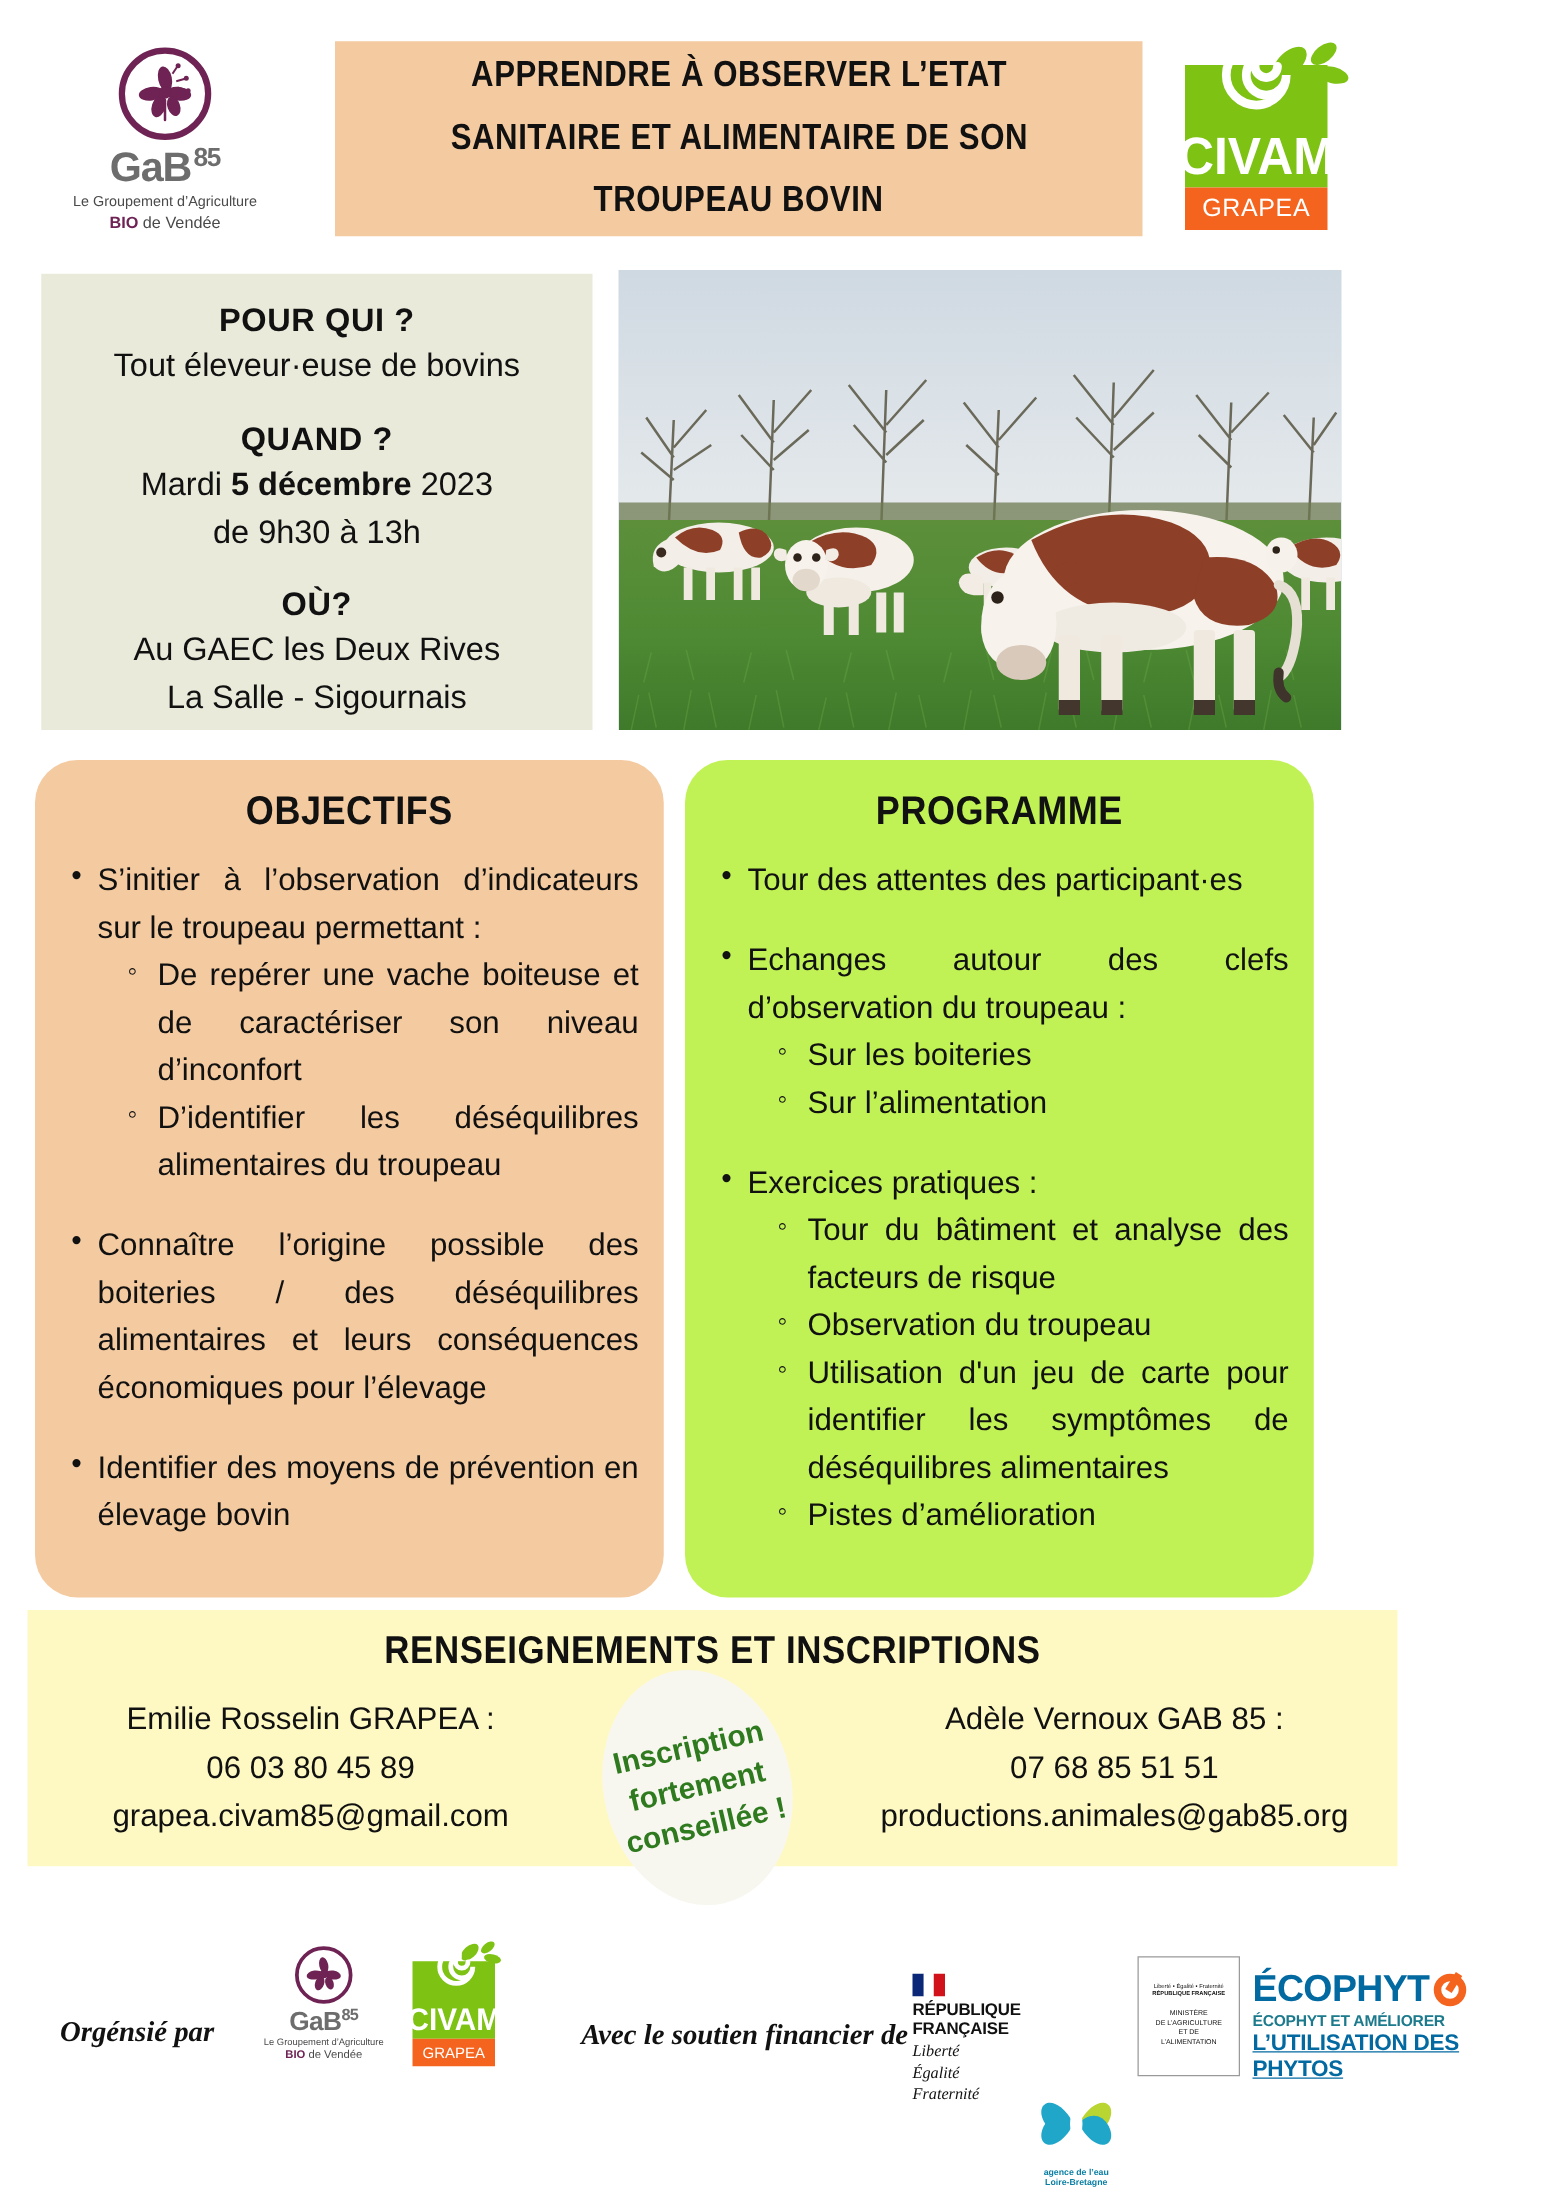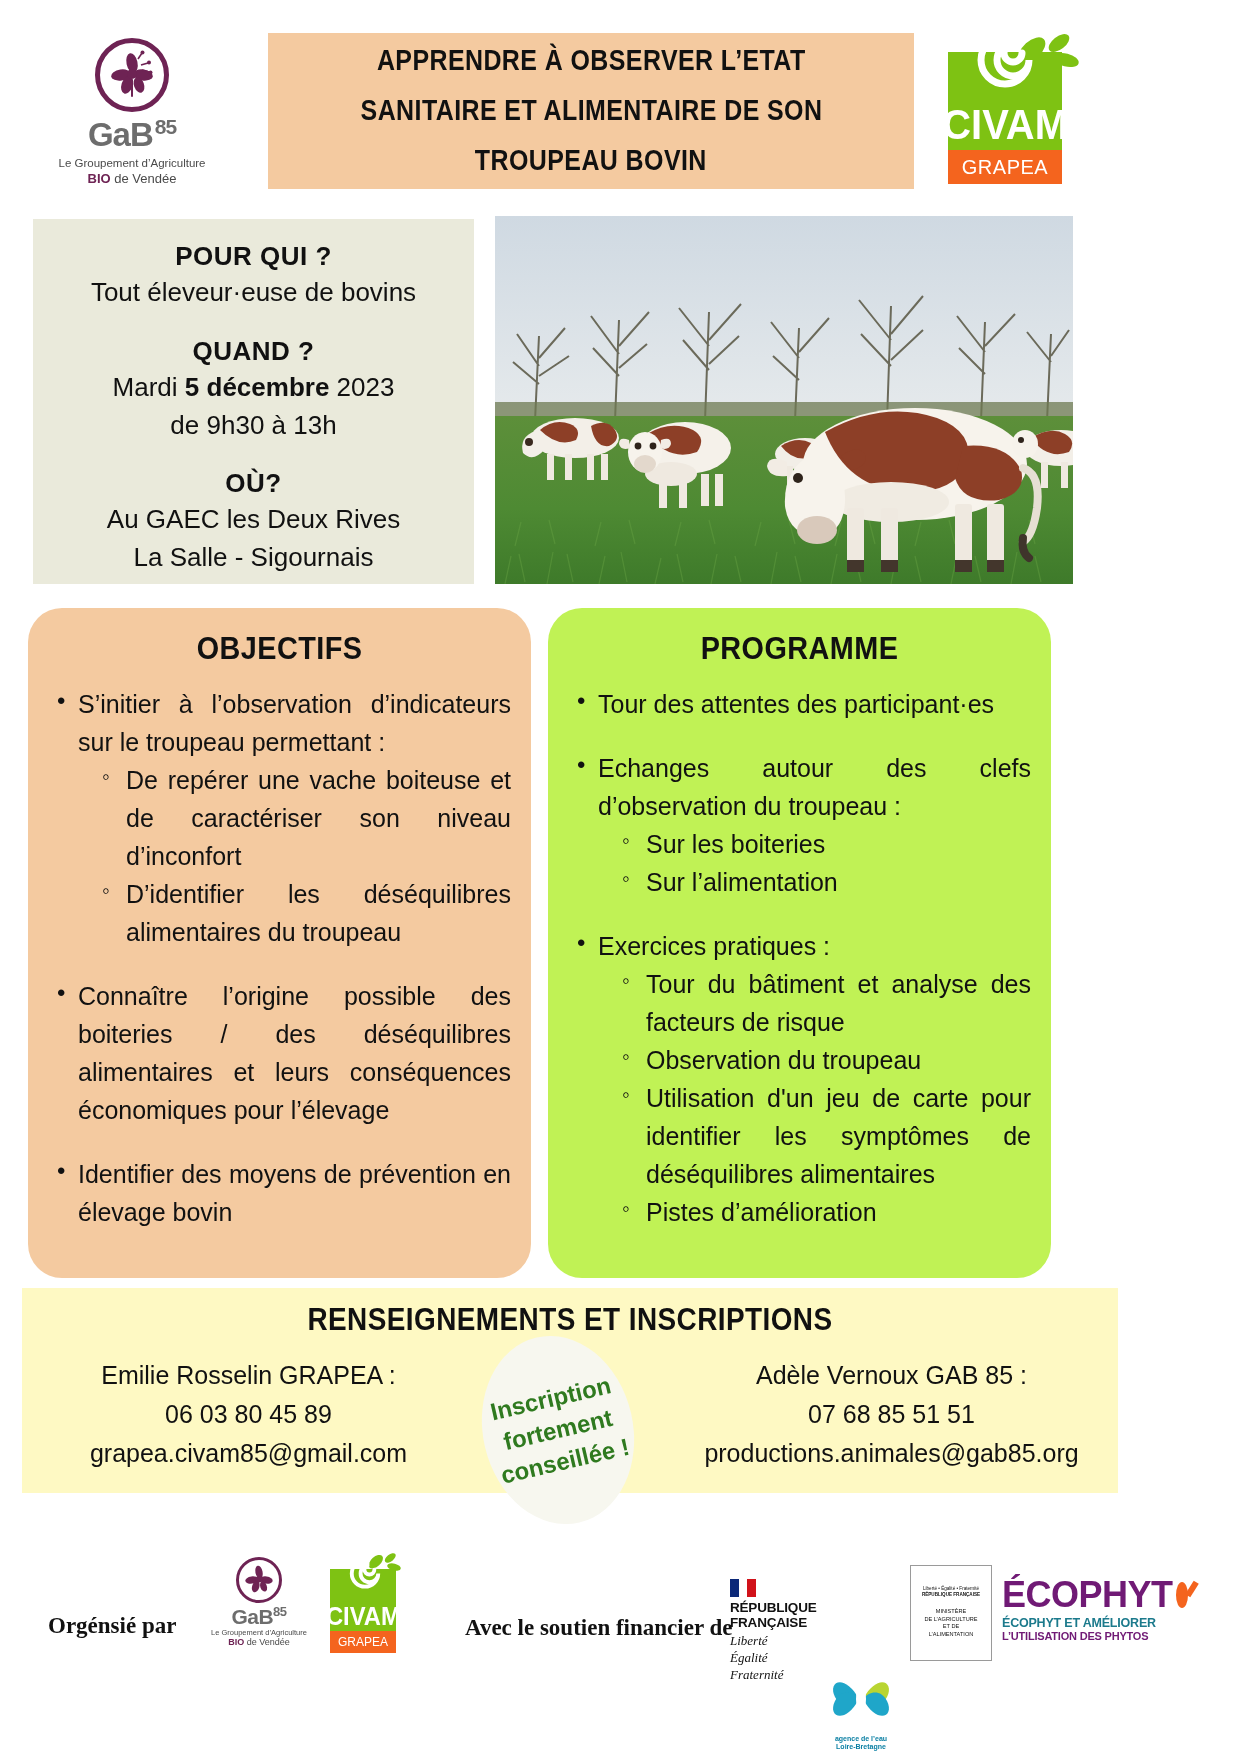--- a/index.html
+++ b/index.html
@@ -130,21 +130,21 @@
     display: flex; flex-direction: column; align-items: center; justify-content: center;
     transform: rotate(-13deg);
   }
   .stamp div {
     color: #2f7a1f; font-weight: 700; font-size: 24px; line-height: 1.32; text-align: center;
   }
 
   
   .footer { position: absolute; left: 0; top: 1495px; width: 1241px; height: 260px; }
   .script {
-    font-family: "Liberation Serif", serif; font-weight: 700;
+    font-family: "Liberation Serif", serif; font-style: italic; font-weight: 700;
     font-size: 23px; color: #111;
   }
   .f-item { position: absolute; }
 
   .gab-mini { width: 118px; text-align: center; }
   .gab-mini .c { width: 46px; height: 46px; border: 3.5px solid #6e2354; border-radius: 50%; margin: 0 auto; position: relative; }
   .gab-mini .w { font-weight: 700; font-size: 21px; color: #6d6d6d; letter-spacing: -0.5px; line-height: 1.1; margin-top: 2px; }
   .gab-mini .w .n { font-size: 13px; vertical-align: super; }
   .gab-mini .s1 { font-size: 7.5px; color: #4a4a4a; line-height: 1.2; }
   .gab-mini .s2 { font-size: 9px; line-height: 1.2; }
@@ -173,25 +173,25 @@
 
   .minagri { width: 82px; height: 96px; border: 1px solid #9a9a9a; padding: 4px 3px; text-align: center; }
   .minagri .flag { width: 22px; height: 15px; display: flex; margin: 0 auto 1px auto; }
   .minagri .flag i { flex: 1; display: block; }
   .minagri .rfs { font-size: 4.6px; line-height: 1.2; color: #111; }
   .minagri .mt { font-size: 5.6px; line-height: 1.35; margin-top: 11px; color: #111; }
 
   .ecophyto { width: 180px; }
   .ecophyto .top { display: flex; align-items: center; }
   .ecophyto .word { font-family: "Liberation Sans Narrow","Liberation Sans",sans-serif; font-weight: 700;
-    font-size: 36px; color: #701a75; letter-spacing: -0.5px; line-height: 1; }
+    font-size: 30px; color: #0369a1; letter-spacing: -0.5px; line-height: 1; }
   .ecophyto .ring { width: 26px; height: 26px; border: 6px solid #f4641e; border-radius: 50%; margin-left: 3px; position: relative; }
   .ecophyto .ring::after { content:""; position:absolute; left: 7px; top: -7px; width: 6px; height: 16px; background: #f4641e; transform: rotate(32deg); }
   .ecophyto .l1 { font-size: 12.5px; font-weight: 700; color: #1c7a8c; margin-top: 3px; letter-spacing: -0.2px; }
-  .ecophyto .l2 { font-size: 11px; font-weight: 700; color: #701a75; letter-spacing: -0.2px; }
+  .ecophyto .l2 { font-size: 18px; font-weight: 700; color: #0369a1; letter-spacing: -0.2px; text-decoration: underline; }
 </style>
 </head>
 <body>
 
 <div class="page">
 
   <div class="header">
 
     <div class="gab-logo">
       <div class="gab-circle">

